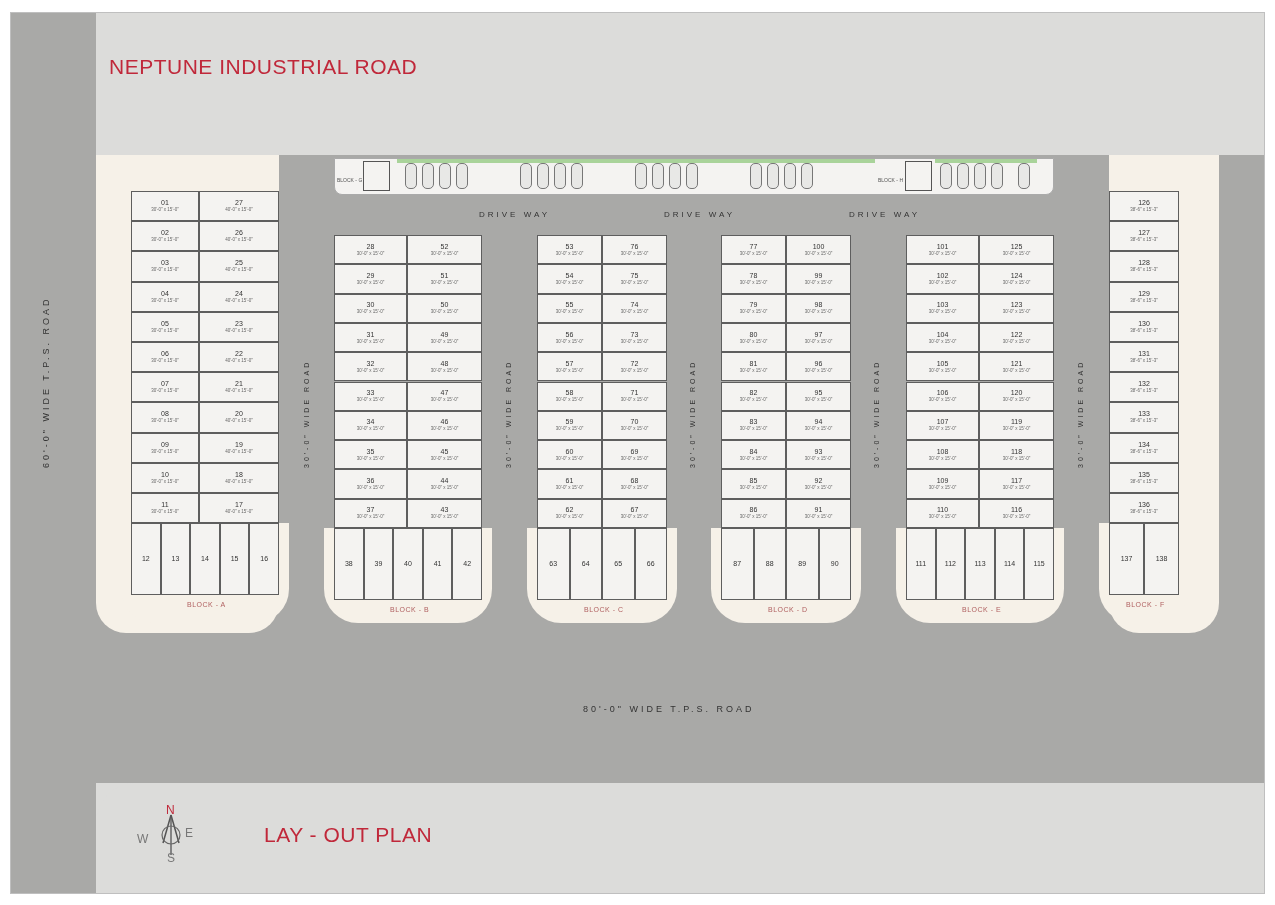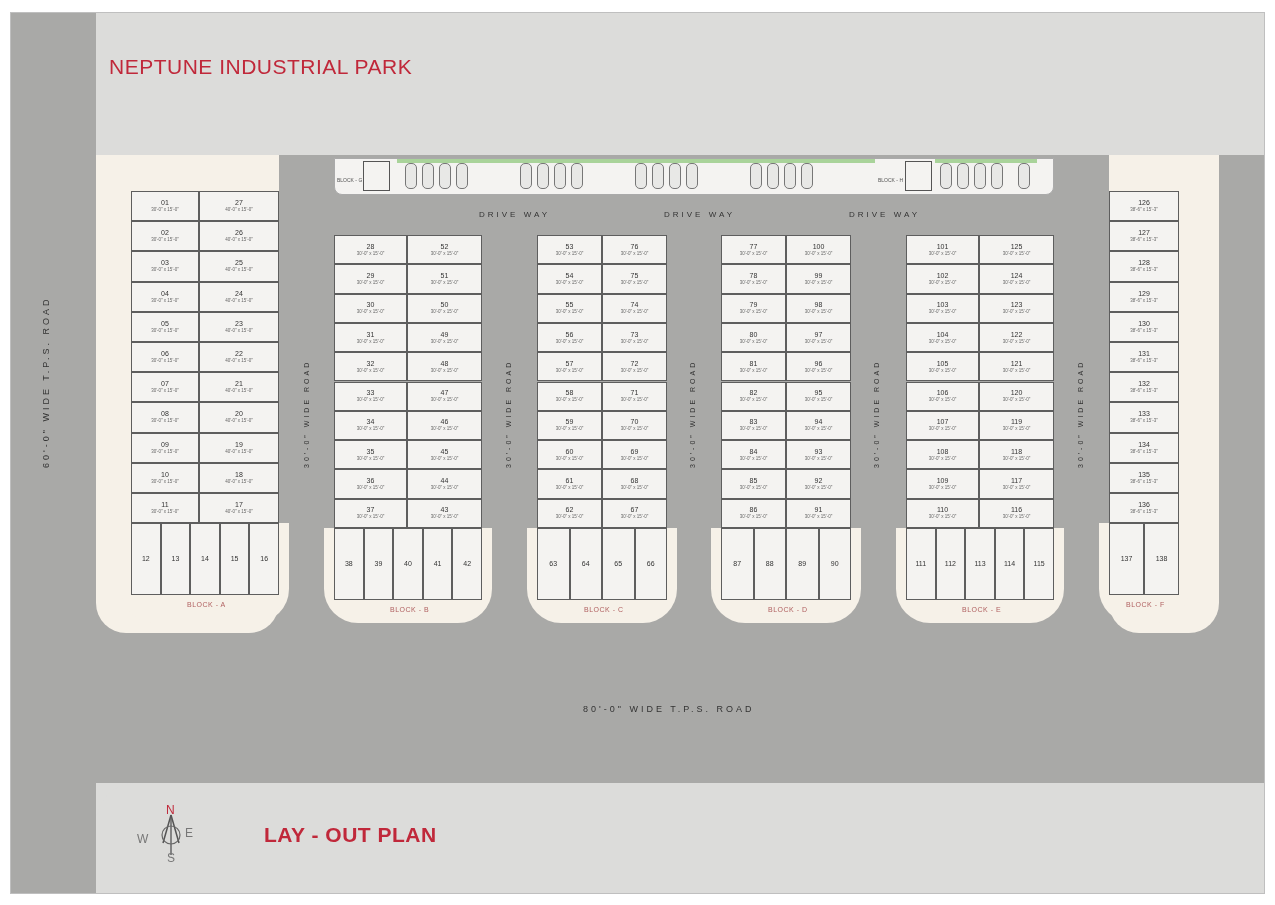--- a/index.html
+++ b/index.html
@@ -24,22 +24,22 @@
 </head>
 <body>
 
 <div class="frame">
 
   <div class="road" style="left:0;top:0;width:85px;height:880px;"></div>
   <div class="road" style="left:0;top:620px;width:1253px;height:150px;"></div>
   <div class="road" style="left:85px;top:142px;width:1168px;height:478px;"></div>
   <div class="abs" style="left:85px;top:770px;width:1168px;height:110px;background:#dcdcda;border-radius:40px 0 0 0;"></div>
 
-  <div class="title" style="left:98px;top:42px;">NEPTUNE INDUSTRIAL PARK</div>
-  <div class="title" style="left:253px;top:810px;font-weight:bold;">LAY - OUT PLAN</div>
+  <div class="title" style="left:98px;top:42px;">NEPTUNE INDUSTRIAL ROAD</div>
+  <div class="title" style="left:253px;top:810px;">LAY - OUT PLAN</div>
 
   <div class="abs" style="left:122px;top:790px;width:70px;height:60px;">
     <svg width="70" height="60" viewBox="0 0 70 60">
       <line x1="38" y1="12" x2="38" y2="52" stroke="#666" stroke-width="1.5"></line>
       <path d="M38 12 L30 40 M38 12 L46 40" stroke="#555" stroke-width="1.5" fill="none"></path>
       <circle cx="38" cy="32" r="9" fill="none" stroke="#666" stroke-width="1.2"></circle>
       <text x="33" y="11" font-size="12" fill="#c0283a" font-family="Liberation Sans, sans-serif">N</text>
       <text x="4" y="40" font-size="12" fill="#777" font-family="Liberation Sans, sans-serif">W</text>
       <text x="52" y="34" font-size="12" fill="#777" font-family="Liberation Sans, sans-serif">E</text>
       <text x="34" y="59" font-size="12" fill="#777" font-family="Liberation Sans, sans-serif">S</text>

